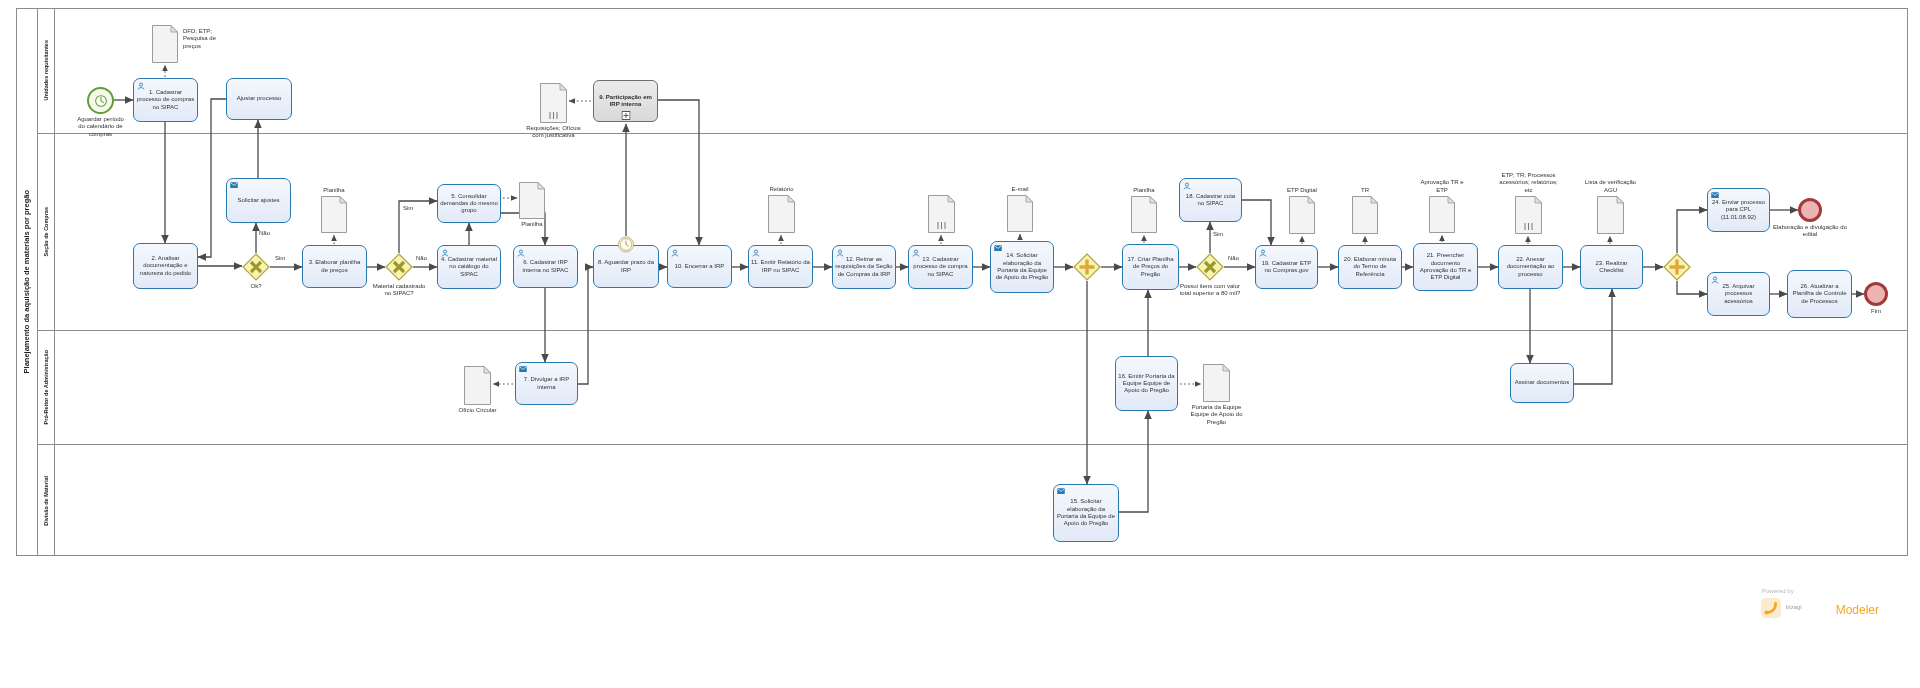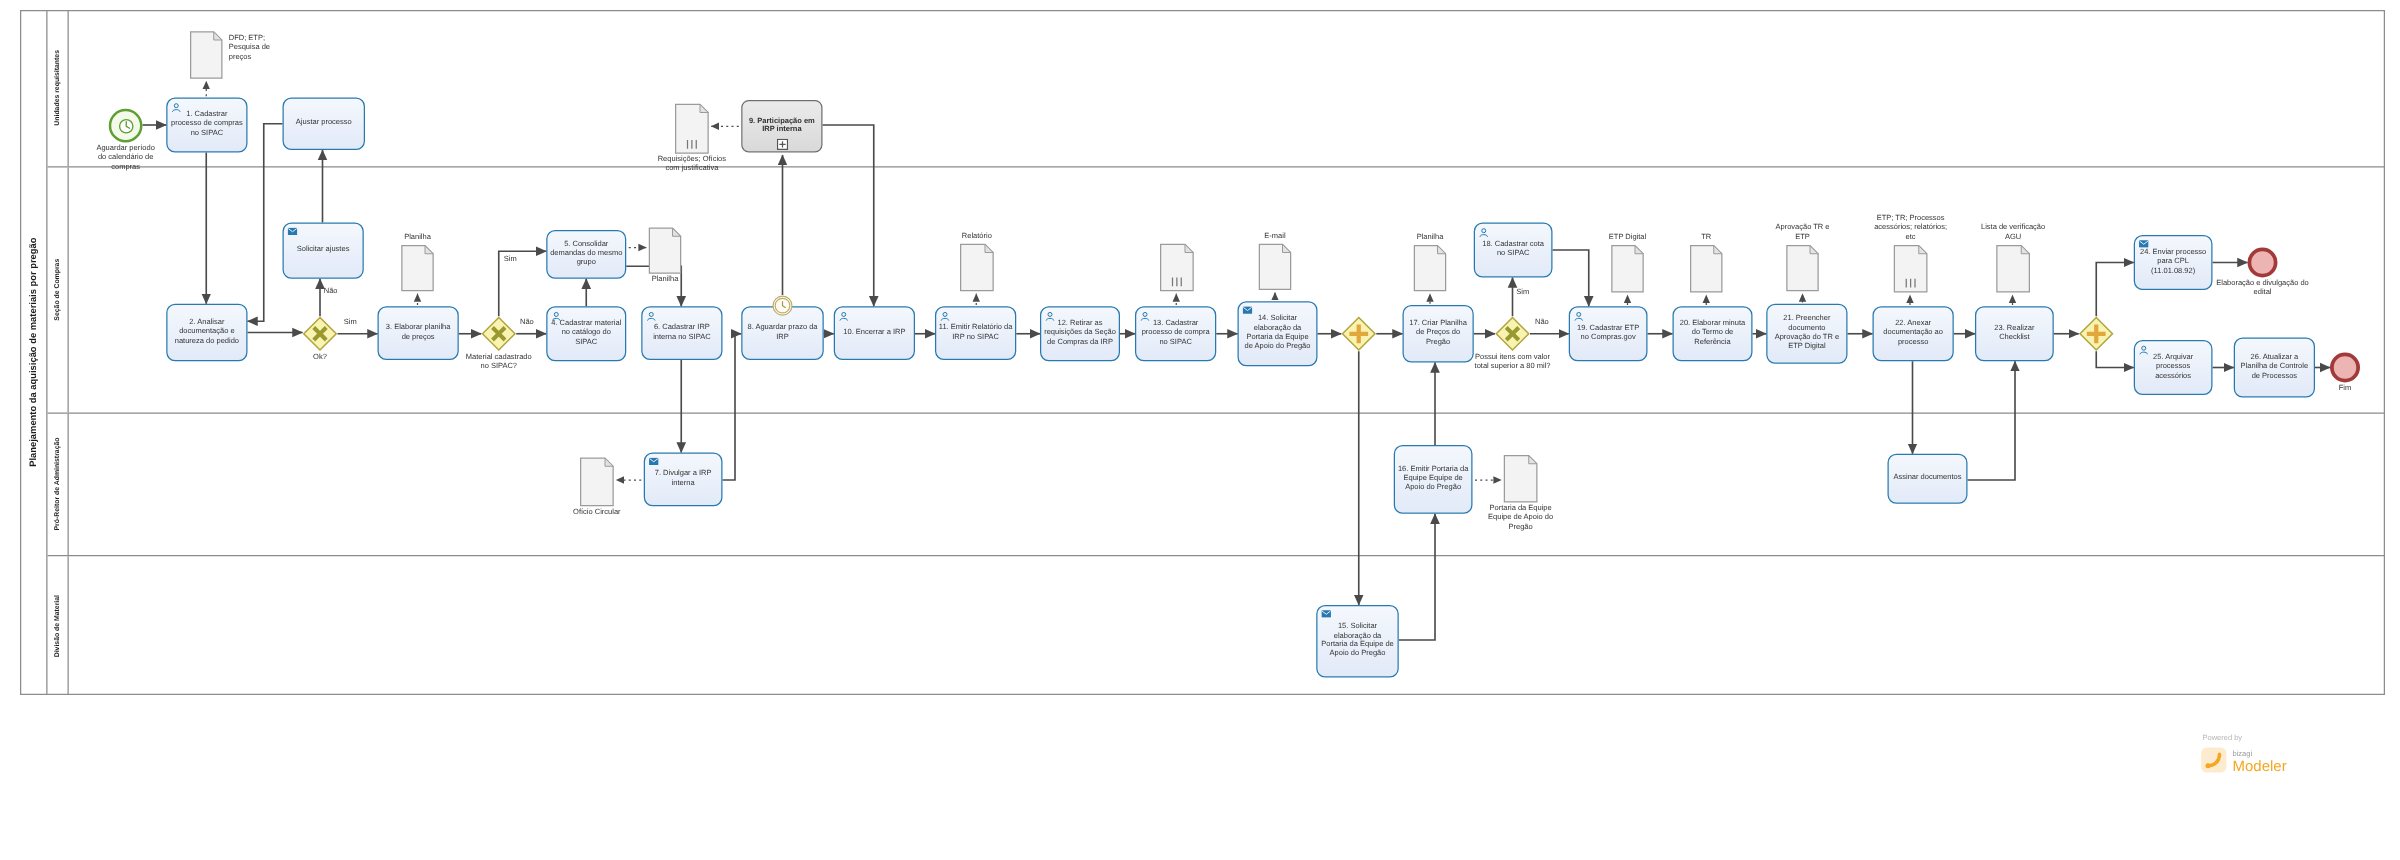--- a/index.html
+++ b/index.html
@@ -41,21 +41,21 @@
 
   
   #edge-layer{position:absolute;left:0;top:0;pointer-events:none;}
   polyline.flow{fill:none;stroke:var(--flow-line);stroke-width:1.3;}
   polyline.assoc{fill:none;stroke:var(--flow-line);stroke-width:1;stroke-dasharray:1.6 2.6;}
 
   
   .logo{position:absolute;left:1760px;top:588px;width:120px;}
   .powered{font-size:6px;color:#B5B5B5;margin-left:2px;}
   .logo-row{display:flex;align-items:center;gap:4px;margin-top:3px;}
-  .logo-text{display:flex;flex-direction:column;line-height:1.05;}
+  .logo-text{display:flex;line-height:1.05;gap:34px;}
   .brand{font-size:6px;color:#9a9a9a;}
   .product{font-size:12px;color:var(--logo-orange);}
 </style>
 </head>
 <body>
 
 <div id="stage">
   <div class="logo">
     <div class="powered">Powered by</div>
     <div class="logo-row">

